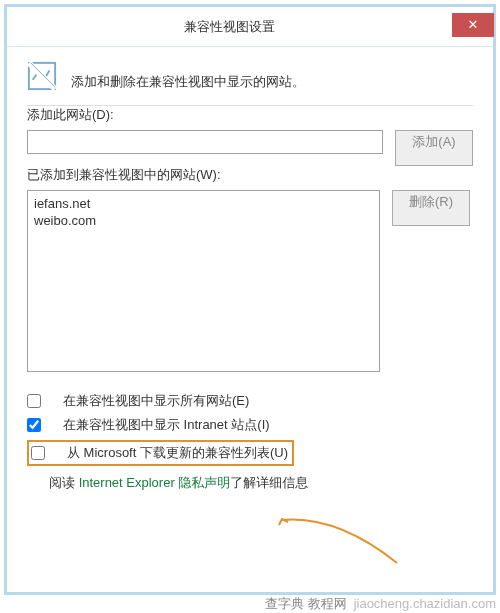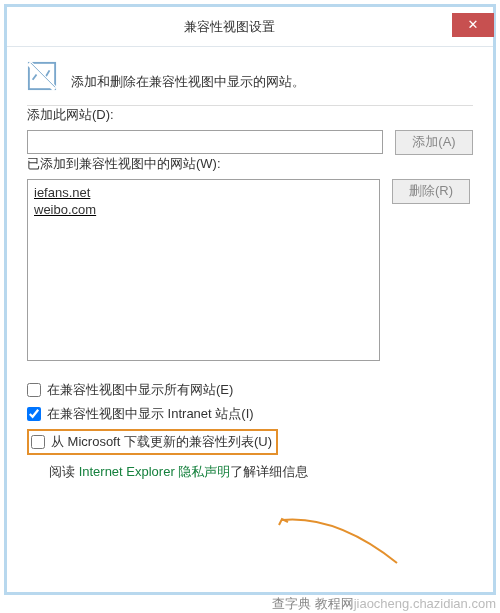--- a/index.html
+++ b/index.html
@@ -9,31 +9,31 @@
   .title { flex: 1; text-align: center; color: #333; font-size: 13px; }
   .close-btn { width: 42px; height: 24px; margin-top: -4px; margin-right: -1px; background: #c75050; color: #fff; display: flex; align-items: center; justify-content: center; font-size: 16px; font-weight: 300; cursor: pointer; }
   .content { padding: 14px 20px 14px 20px; }
   .intro-row { display: flex; align-items: flex-end; gap: 14px; padding-bottom: 14px; border-bottom: 1px solid #ddd; }
   .page-icon { width: 30px; height: 30px; flex-shrink: 0; }
   .intro-text { color: #333; margin-top: 4px; }
   .section { }
   .lbl { display: block; margin-bottom: 6px; color: #333; }
   .row { display: flex; gap: 12px; align-items: flex-start; }
   .text-input { flex: 1; height: 24px; border: 1px solid #a0a0a0; padding: 2px 4px; background: #fff; }
-  .btn { width: 78px; height: 25px; border: 1px solid #aaa; background: #eee; color: #888; text-align: center; line-height: 22px; font-size: 13px; }
-  .listbox { width: 353px; height: 182px; border: 1px solid #a0a0a0; background: #fff; padding: 4px 6px; overflow: auto; text-decoration: underline; }
+  .btn { width: 78px; height: 36px; border: 1px solid #aaa; background: #eee; color: #888; text-align: center; line-height: 22px; font-size: 13px; }
+  .listbox { width: 353px; height: 182px; border: 1px solid #a0a0a0; background: #fff; padding: 4px 6px; overflow: auto; }
   .listbox .item { padding: 1px 0; color: #333; }
-  .chk-row { display: flex; align-items: center; gap: 6px; margin-top: 6px; }
+  .chk-row { display: flex; align-items: center; gap: 22px; margin-top: 6px; }
   .chk-row input { width: 14px; height: 14px; }
   .chk-row label { color: #333; }
   .highlight { border: 2px solid #e4902c; padding: 2px 4px 2px 2px; display: inline-flex; margin-top: 6px; align-items: center; }
   .reading { margin-top: 8px; margin-left: 22px; color: #333; }
   .reading a { color: #15803d; cursor: pointer; }
   .arrow-line { position: absolute; pointer-events: none; }
-  .watermark { position: absolute; bottom: 0; right: 4px; font-size: 11px; color: #aaa; display: flex; gap: 0; align-items: baseline; }
+  .watermark { position: absolute; bottom: 0; right: 4px; font-size: 11px; color: #aaa; display: flex; gap: 7px; align-items: baseline; }
   .watermark .cn { color: #888; }
   .watermark .en { color: #bbb; font-size: 13px; }
 </style>
 </head>
 <body>
 
 <div class="outer">
   <div class="titlebar">
     <div class="title">兼容性视图设置</div>
     <div class="close-btn">

